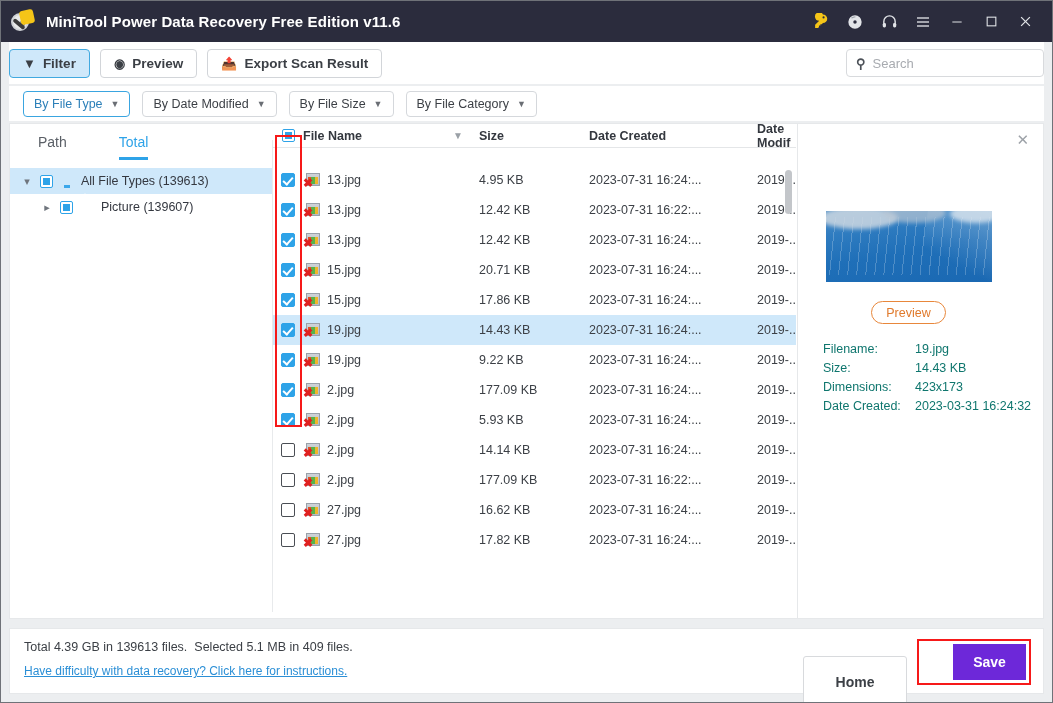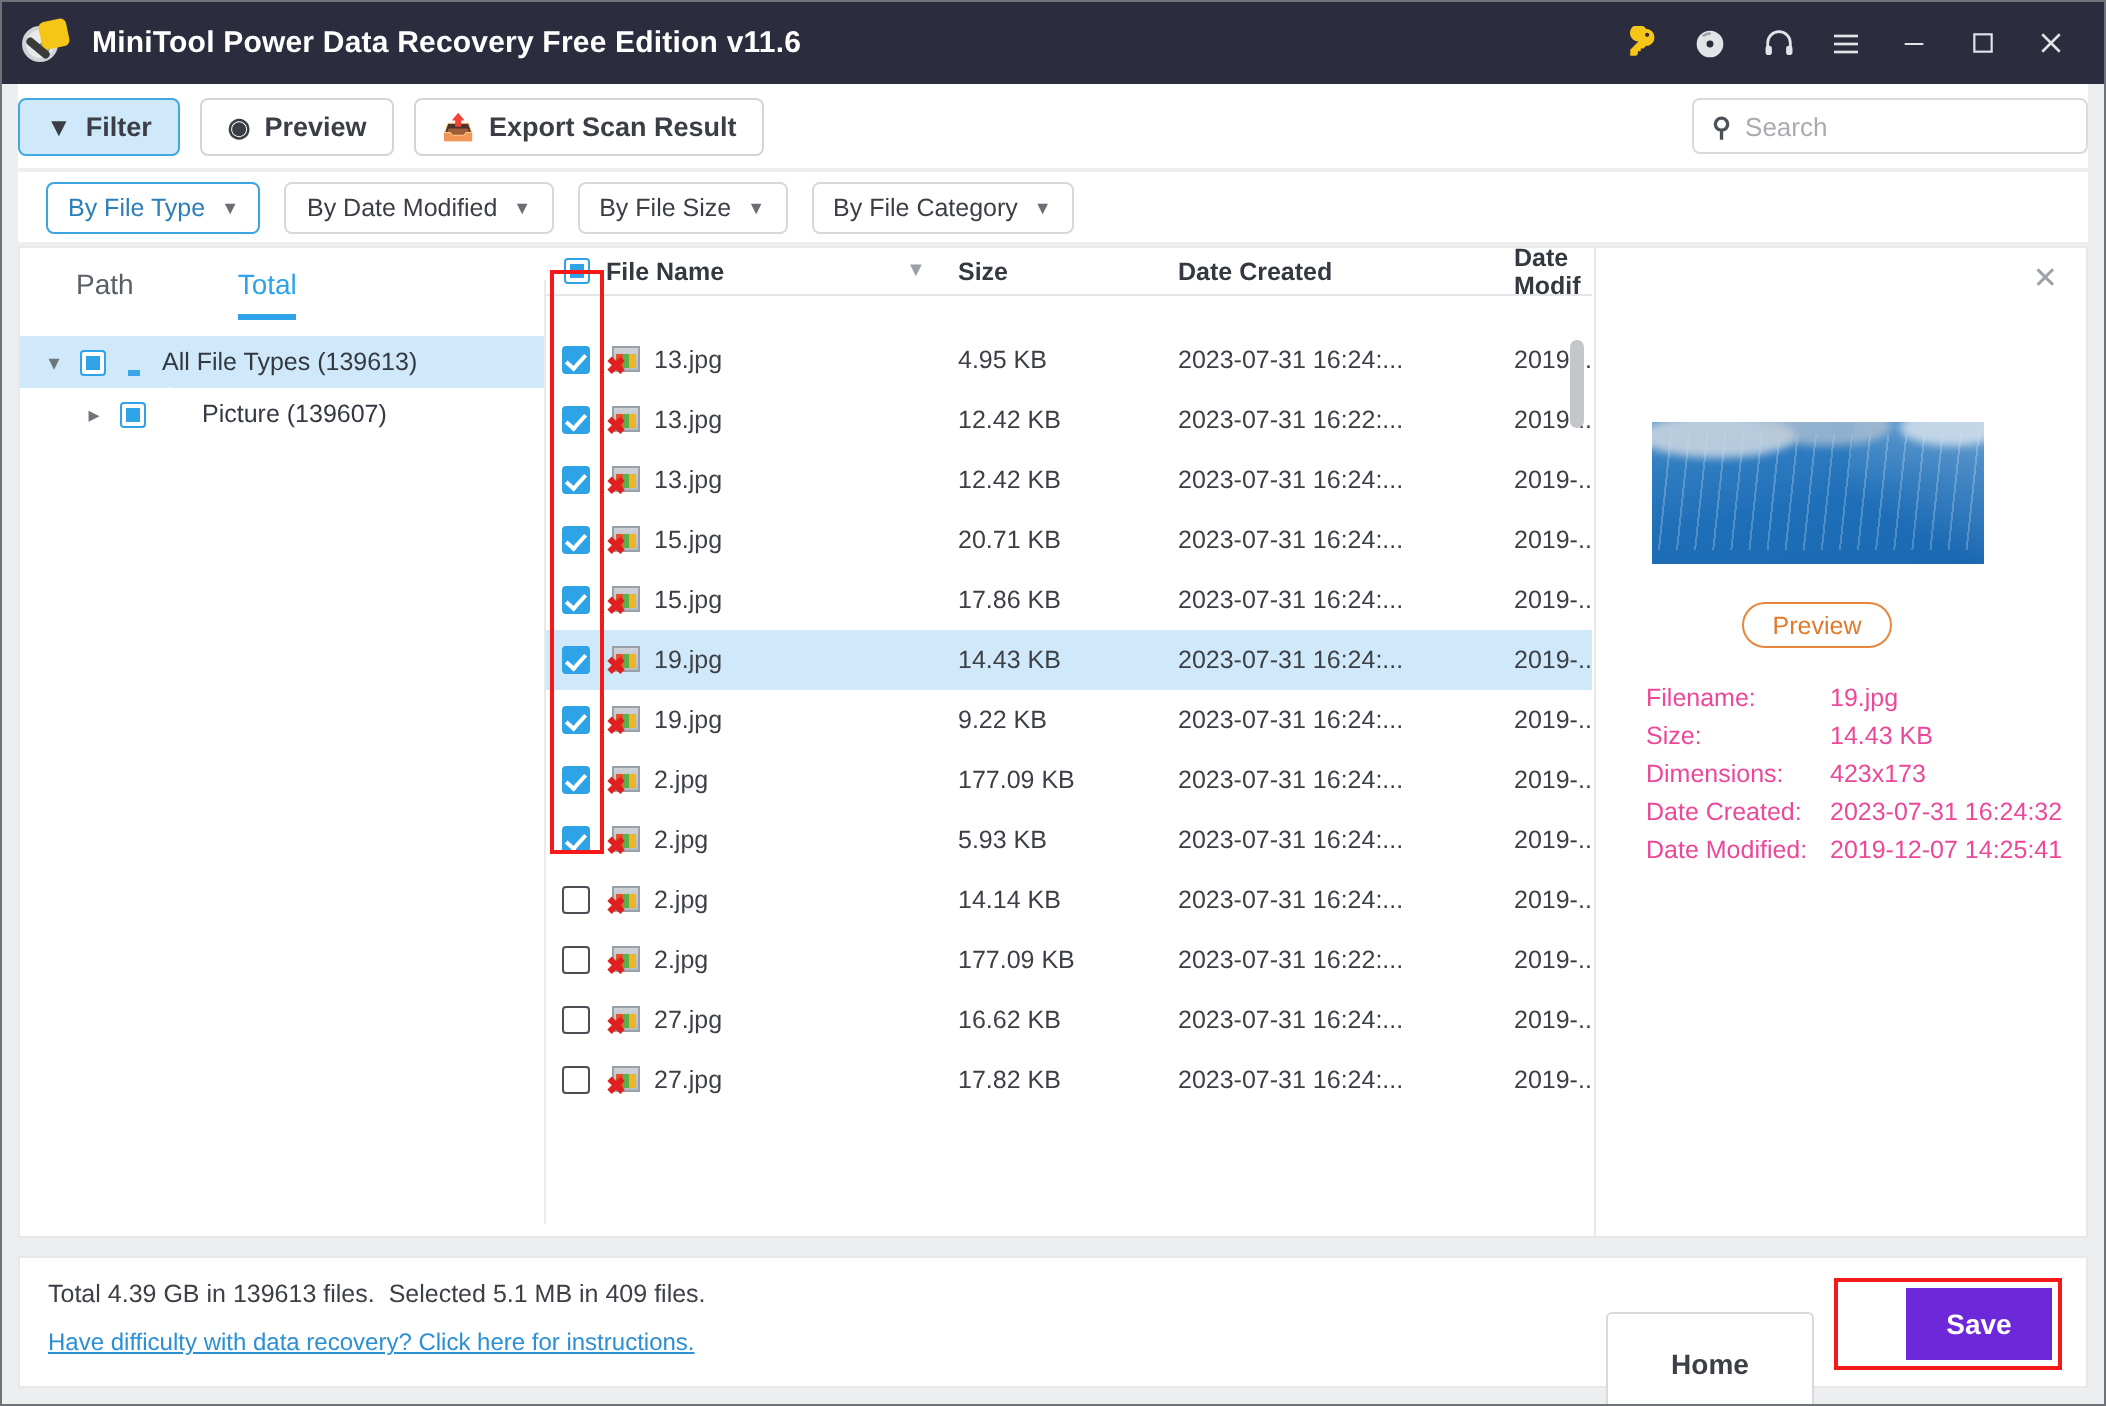--- a/index.html
+++ b/index.html
@@ -228,21 +228,21 @@
   .thumb .ray { position:absolute; right:-20px; top:-10px; width:90px; height:110px;
     background: linear-gradient(200deg, rgba(255,255,255,.35), rgba(255,255,255,0) 60%); transform: rotate(8deg);}
   .thumb .rain { position:absolute; left:0; top:6px; right:0; height:58px;
     background: repeating-linear-gradient(96deg, rgba(255,255,255,.22) 0 1px, rgba(255,255,255,0) 1px 9px);}
   .pvbtn {
     position:absolute; left: 73px; top: 177px; width: 75px; height: 23px;
     border: 1px solid #e8873b; border-radius: 12px; color: #e07a2c;
     font-size: 12.5px; display:flex; align-items:center; justify-content:center;
     background:#fff; cursor:pointer;
   }
-  .meta { position:absolute; left: 25px; top: 215px; font-size: 12.5px; color: #ec4899; }
+  .meta { position:absolute; left: 25px; top: 215px; font-size: 12.5px; color: #0f766e; }
   .mrow { display:flex; height: 19px; align-items:center; white-space:nowrap;}
   .mlbl { width: 92px; flex:none; }
   .mval { }
 
   
   .bottom {
     position:absolute; left:8px; right:8px; bottom:8px; height: 66px;
     background:#fff; border:1px solid #e6e8ea;
   }
   .btxt { position:absolute; left:14px; top:11px; font-size:12.5px; color:#3c4046; white-space:nowrap;}
@@ -636,25 +636,21 @@
         <div class="mrow">
           <span class="mlbl">Size:</span>
           <span class="mval">14.43 KB</span>
         </div>
         <div class="mrow">
           <span class="mlbl">Dimensions:</span>
           <span class="mval">423x173</span>
         </div>
         <div class="mrow">
           <span class="mlbl">Date Created:</span>
-          <span class="mval">2023-07-31 16:24:32</span>
-        </div>
-        <div class="mrow">
-          <span class="mlbl">Date Modified:</span>
-          <span class="mval">2019-12-07 14:25:41</span>
+          <span class="mval">2023-03-31 16:24:32</span>
         </div>
       </div>
     </div>
   </div>
 
   <div class="bottom">
     <div class="btxt"><span>Total </span><b>4.39 GB</b><span> in </span><b>139613</b><span> files.</span>&nbsp;&nbsp;<span>Selected </span><b>5.1 MB</b><span> in </span><b>409</b><span> files.</span></div>
     <div class="blink">Have difficulty with data recovery? Click here for instructions.</div>
     <div class="homebtn">Home</div>
     <div class="savewrap">

